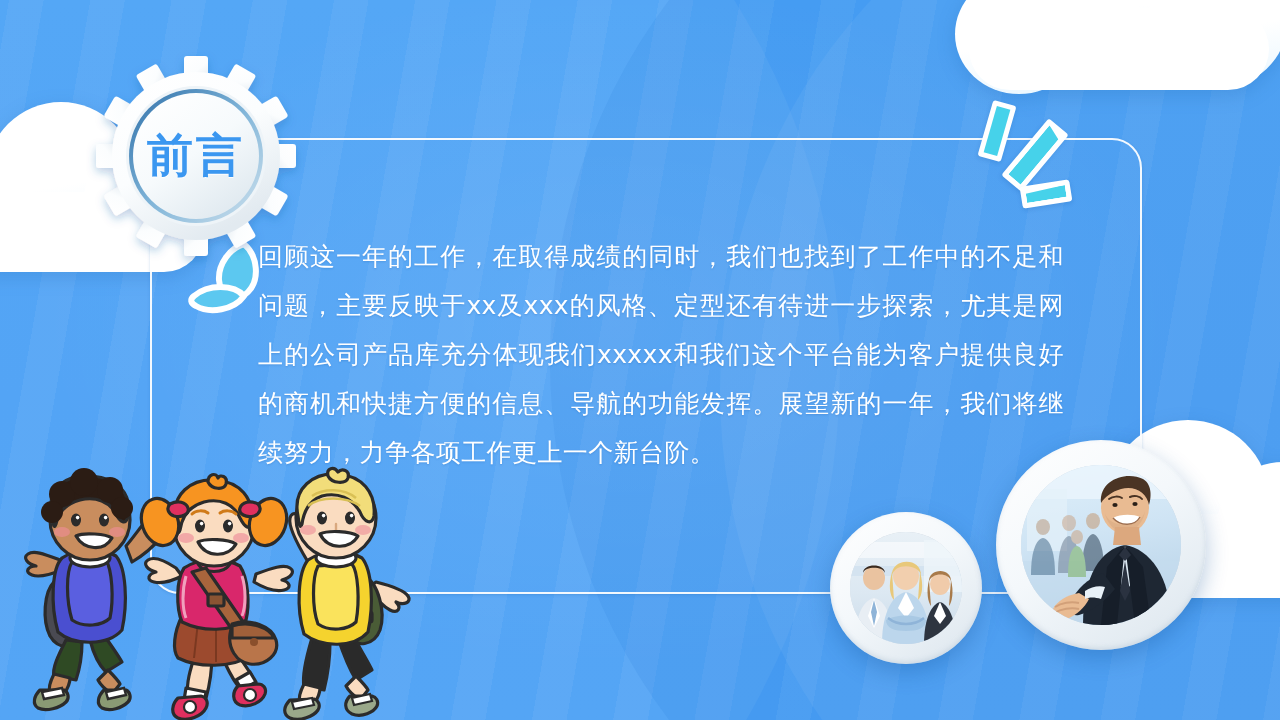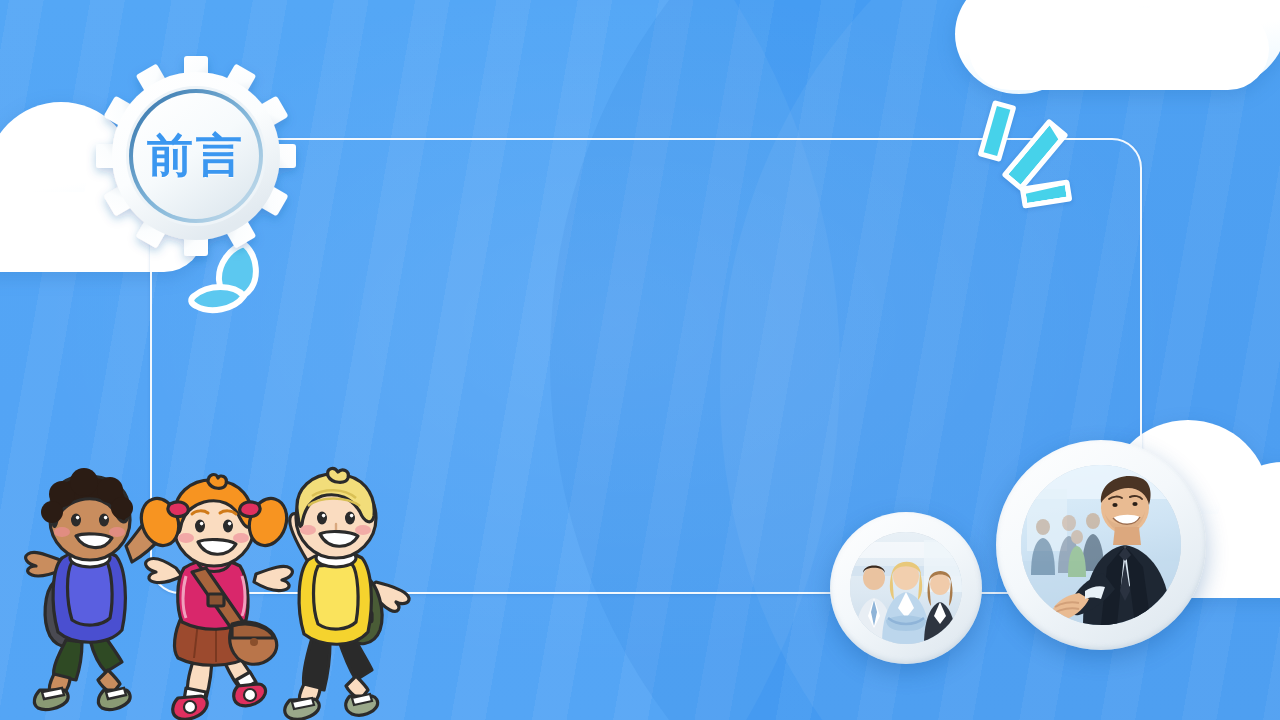--- a/index.html
+++ b/index.html
@@ -291,20 +291,21 @@
         </g>
         <circle cx="100" cy="100" r="84" fill="url(#gearGrad)"></circle>
         <circle cx="100" cy="100" r="70" fill="#eef4f8"></circle>
         <circle cx="100" cy="100" r="67" fill="url(#ringGrad)"></circle>
         <circle cx="100" cy="100" r="63" fill="url(#discGrad)"></circle>
       </g>
     </svg>
     <div id="gear-label">前言</div>
   </div>
 
+  <div id="body-text">回顾这一年的工作，在取得成绩的同时，我们也找到了工作中的不足和问题，主要反映于xx及xxx的风格、定型还有待进一步探索，尤其是网上的公司产品库充分体现我们xxxxx和我们这个平台能为客户提供良好的商机和快捷方便的信息、导航的功能发挥。展望新的一年，我们将继续努力，力争各项工作更上一个新台阶。</div>
 
   <div id="kids">
     <svg width="420" height="258" viewBox="0 0 420 258">
       <defs>
         <style>
           .ol { stroke:#2b2b2b; stroke-width:3.2; stroke-linejoin:round; stroke-linecap:round; }
           .sk { fill:#f3c9a4; }
           .sk2{ fill:#c98d5e; }
           .sk3{ fill:#fadcc0; }
         </style>

